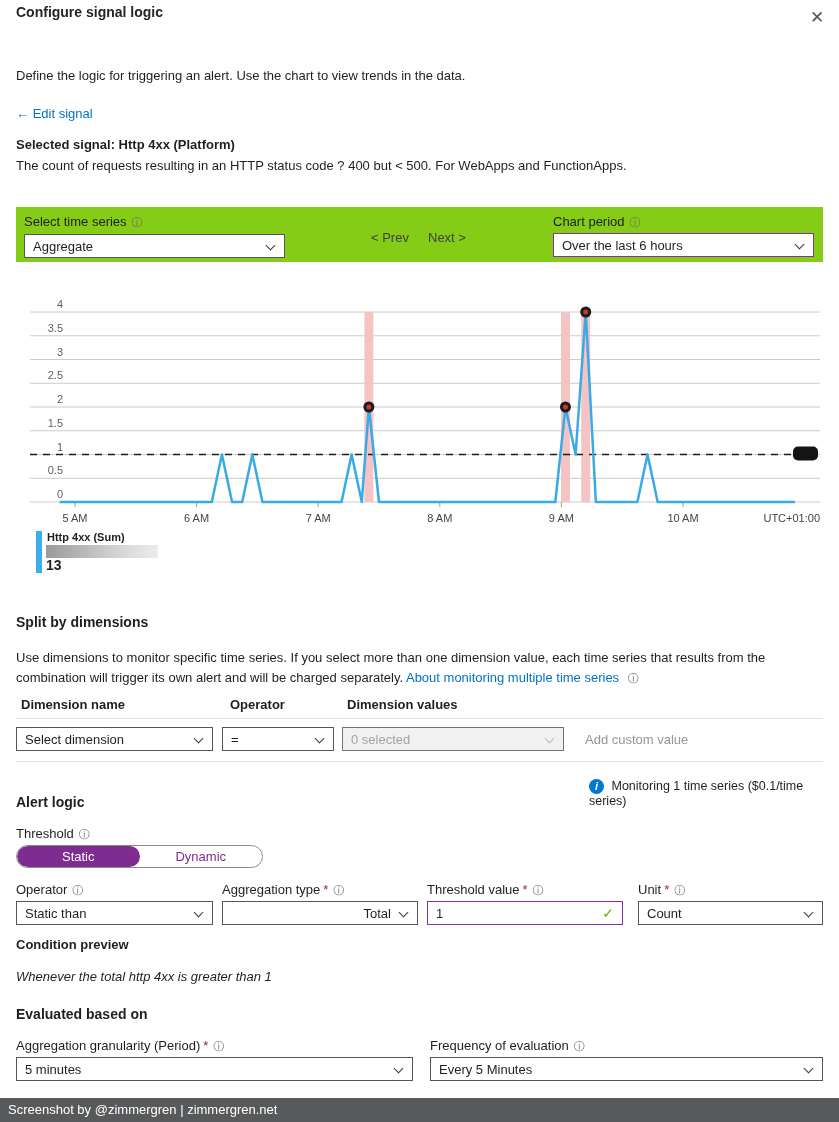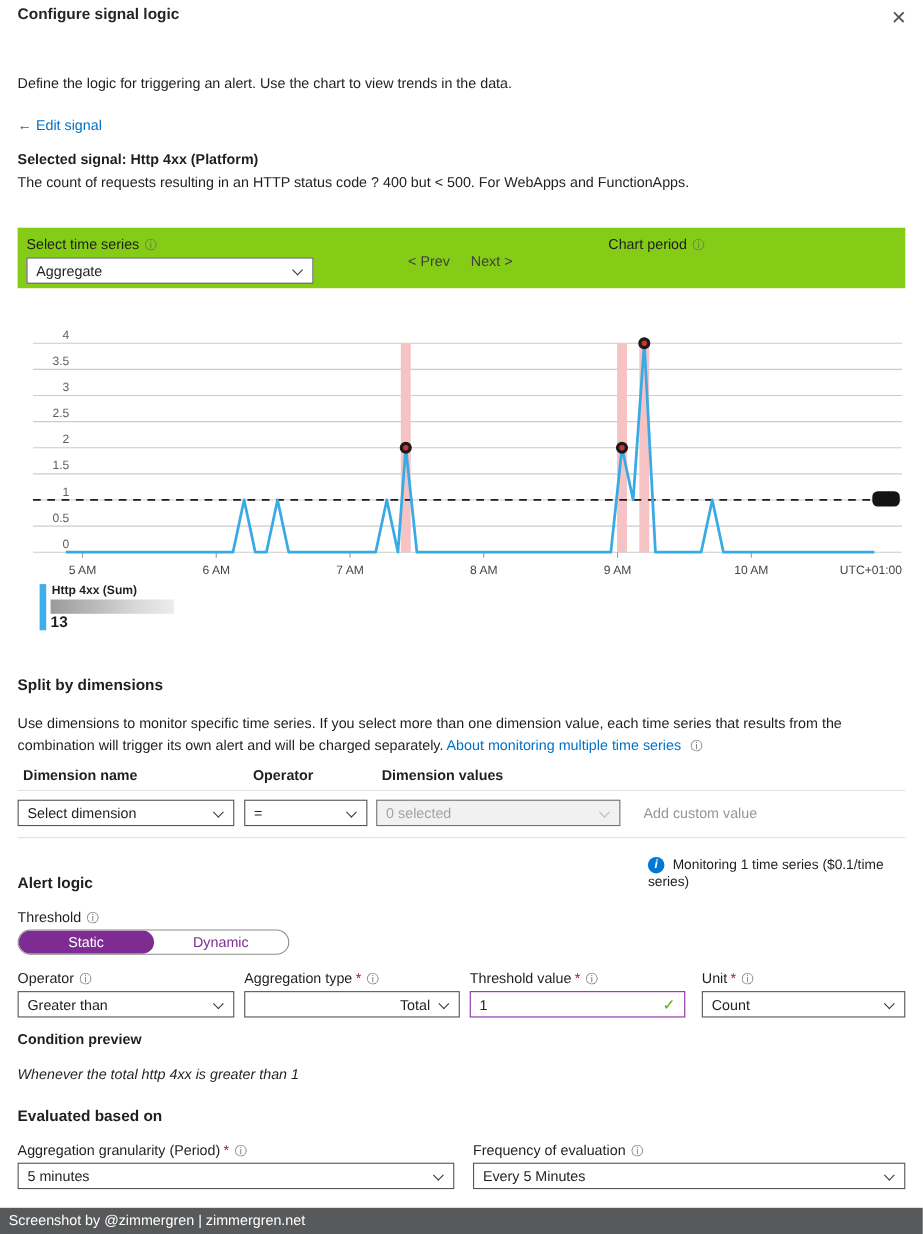--- a/index.html
+++ b/index.html
@@ -77,20 +77,24 @@
       <span>Select time series</span><span class="info"></span>
     </div>
     <div class="dropdown" style="left:8px; top:27px; width:261px;">
       <span>Aggregate</span>
       <span class="chev"></span>
     </div>
     <div class="abs navbtn" style="left:355px; top:23px;">&lt; Prev</div>
     <div class="abs navbtn" style="left:412px; top:23px;">Next &gt;</div>
     <div class="abs fs13" style="left:537px; top:7px;">
       <span>Chart period</span><span class="info"></span>
+    </div>
+    <div class="dropdown purple" style="left:537px; top:26px; width:261px;">
+      <span>Over the last 6 hours</span>
+      <span class="chev"></span>
     </div>
   </div>
 
   <div class="abs" style="left:0; top:290px; width:839px; height:245px;">
     <svg id="chart-svg" width="839" height="245" viewBox="0 0 839 245">
         <line x1="30" y1="212" x2="820" y2="212" stroke="#cccccc" stroke-width="1"></line>
         <line x1="30" y1="188.25" x2="820" y2="188.25" stroke="#cccccc" stroke-width="1"></line>
         <line x1="30" y1="164.5" x2="820" y2="164.5" stroke="#cccccc" stroke-width="1"></line>
         <line x1="30" y1="140.75" x2="820" y2="140.75" stroke="#cccccc" stroke-width="1"></line>
         <line x1="30" y1="117" x2="820" y2="117" stroke="#cccccc" stroke-width="1"></line>
@@ -185,21 +189,21 @@
     <span>Aggregation type</span><span class="req">*</span><span class="info"></span>
   </div>
   <div class="abs fs13" style="left:427px; top:882px;">
     <span>Threshold value</span><span class="req">*</span><span class="info"></span>
   </div>
   <div class="abs fs13" style="left:638px; top:882px;">
     <span>Unit</span><span class="req">*</span><span class="info"></span>
   </div>
 
   <div class="dropdown" style="left:16px; top:901px; width:197px;">
-    <span>Greater than</span>
+    <span>Static than</span>
     <span class="chev"></span>
   </div>
   <div class="dropdown" style="left:222px; top:901px; width:196px;justify-content:flex-end;">
     <span>Total</span>
     <span class="chev"></span>
   </div>
   <div class="inputbox" style="left:427px; top:901px; width:196px;">
     <span>1</span>
     <span class="check">✓</span>
   </div>

